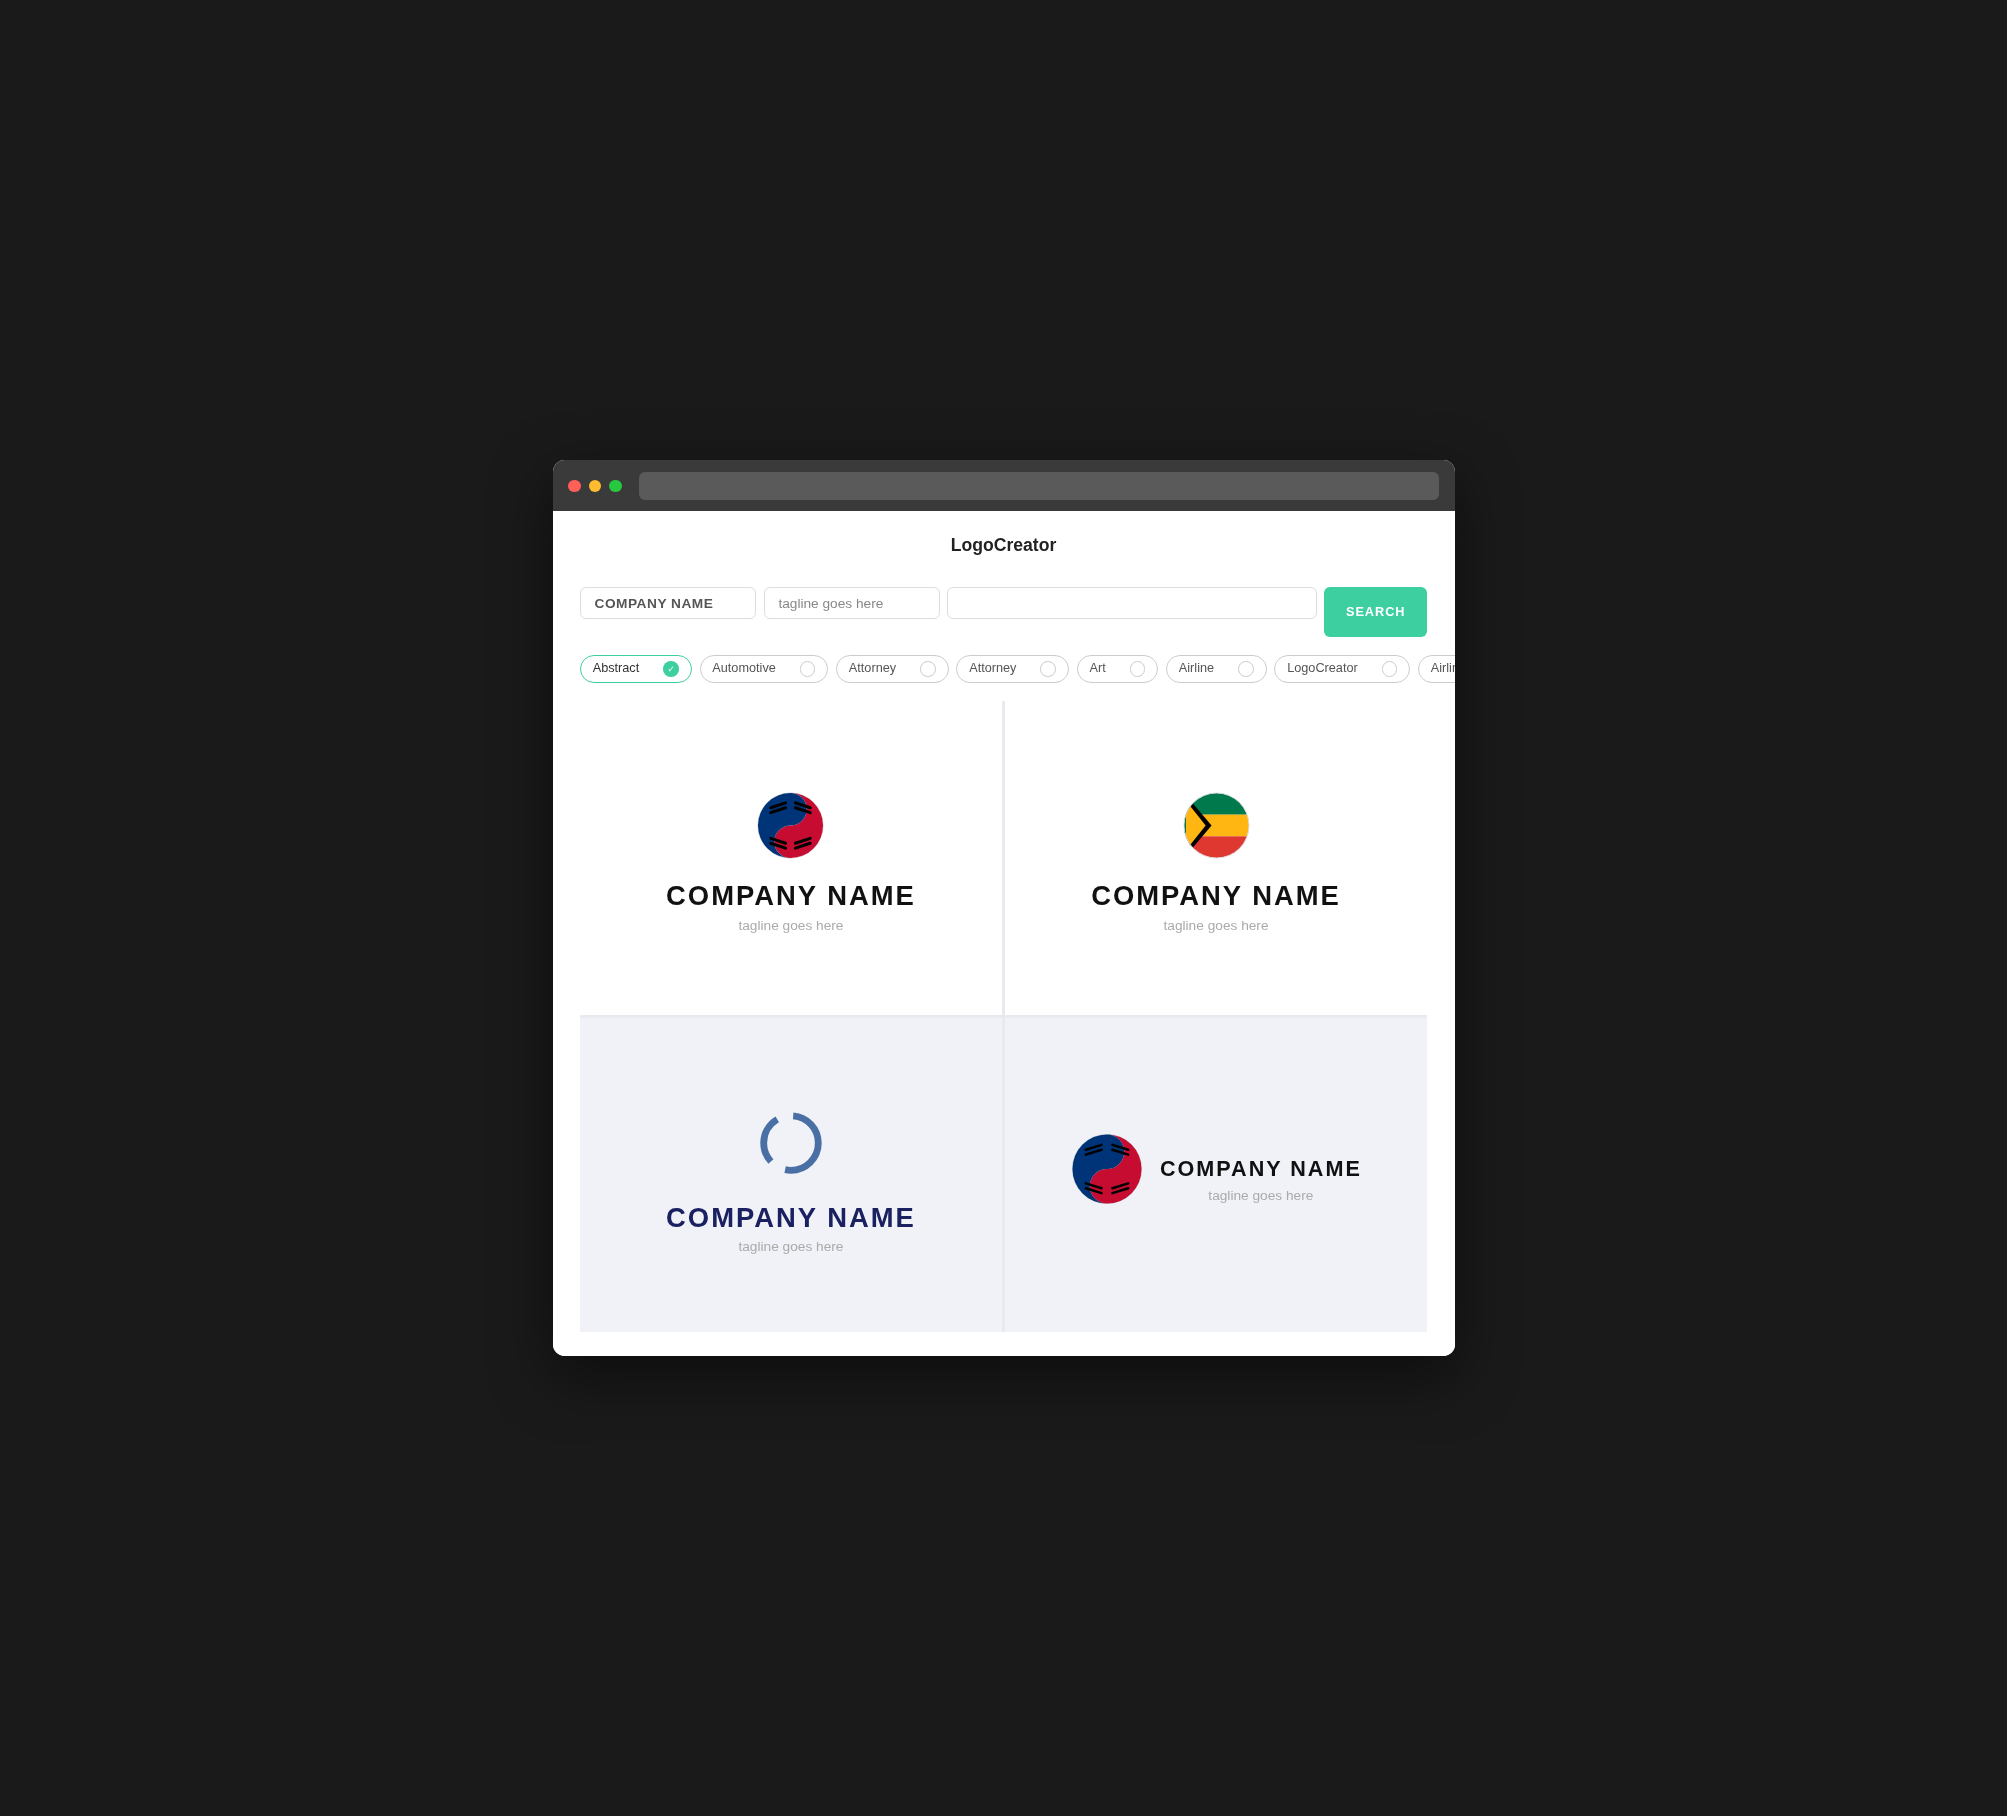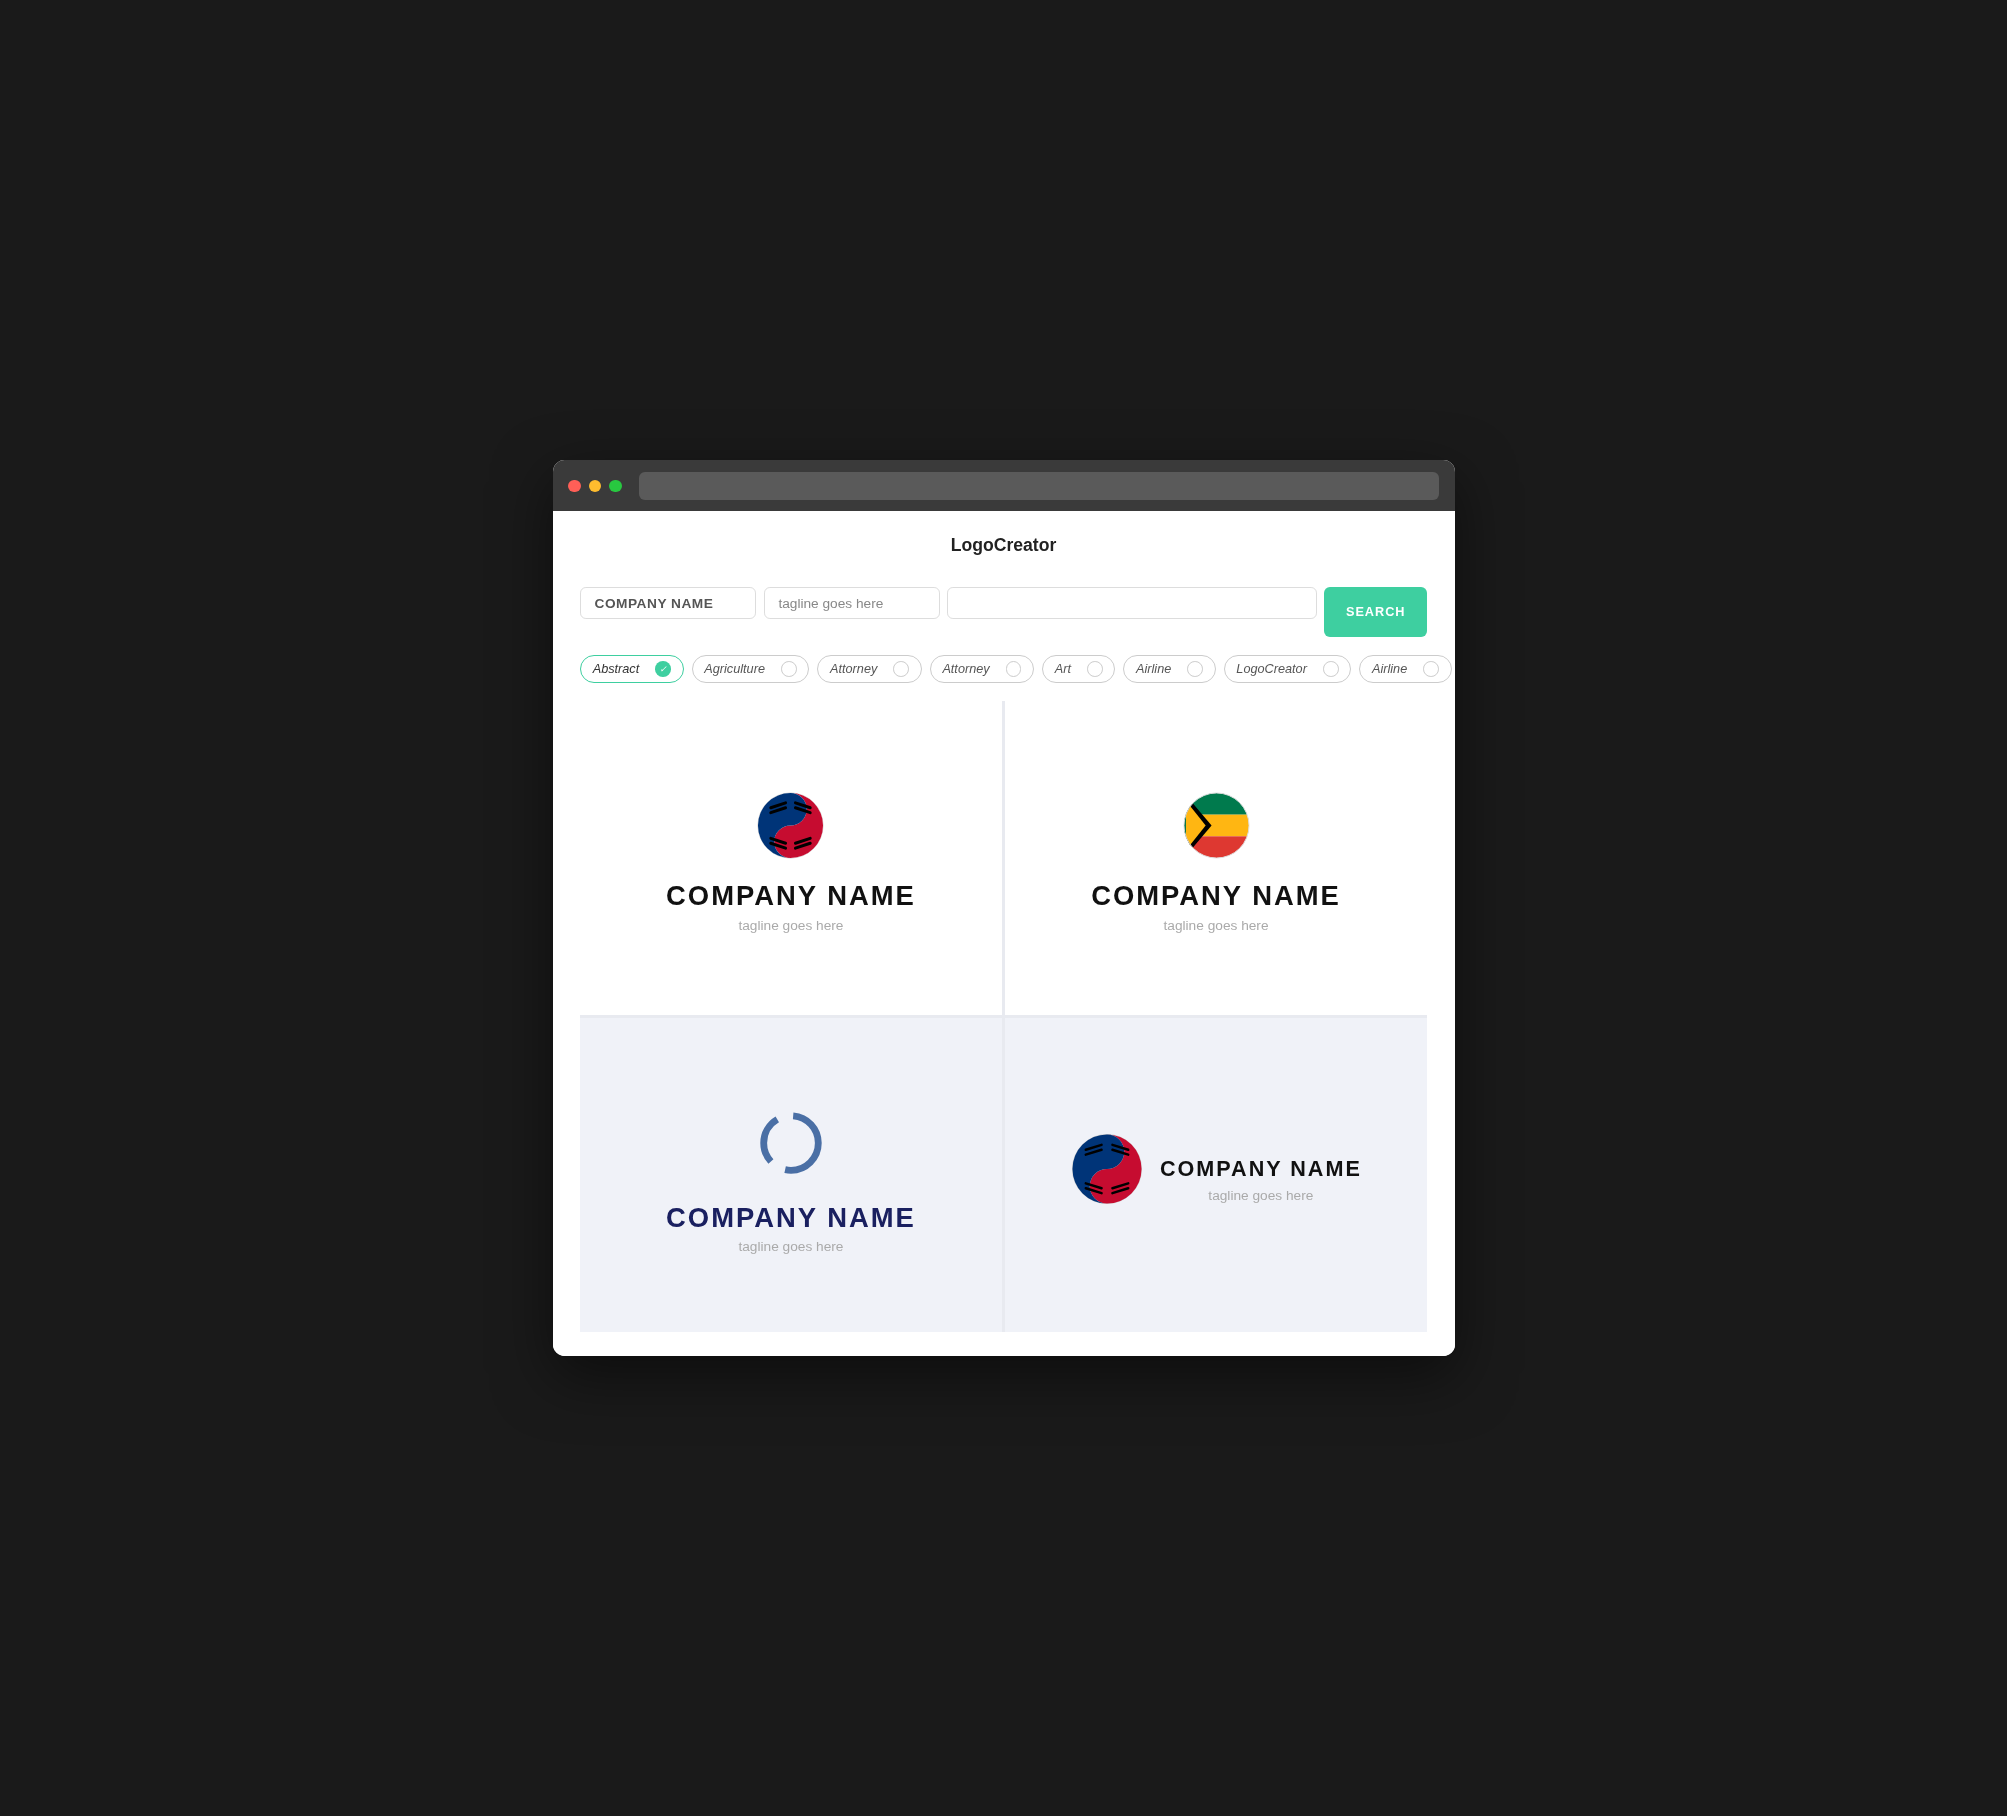--- a/index.html
+++ b/index.html
@@ -94,31 +94,29 @@
     }
     .categories {
       display: flex;
       gap: 7.8px;
       align-items: center;
       margin-bottom: 17.6px;
       flex-wrap: nowrap;
     }
     .category-chip {
       display: flex;
-      align-items: center;
-      gap: 16px;
+      gap: 24px;
       border: 1.5px solid #ccc;
       border-radius: 19.6px;
       padding: 4.9px 11.8px;
       font-size: 12.7px;
       color: #555;
       cursor: pointer;
       white-space: nowrap;
       background: #fff;
-      font-style: italic;
     }
     .category-chip.active {
       border-color: #3ecfa0;
       background: #fff;
       color: #333;
     }
     .category-chip .check-icon {
       width: 15.7px;
       height: 15.7px;
       border-radius: 50%;
@@ -227,21 +225,21 @@
       <input class="search-bar input-extra" type="text" placeholder="" style="">
       <button class="search-btn">SEARCH</button>
     </div>
 
     <div class="categories">
       <div class="category-chip active">
         <span>Abstract</span>
         <span class="check-icon">✓</span>
       </div>
       <div class="category-chip">
-        <span>Agriculture</span>
+        <span>Automotive</span>
         <span class="check-icon"></span>
       </div>
       <div class="category-chip">
         <span>Attorney</span>
         <span class="check-icon"></span>
       </div>
       <div class="category-chip">
         <span>Attorney</span>
         <span class="check-icon"></span>
       </div>

